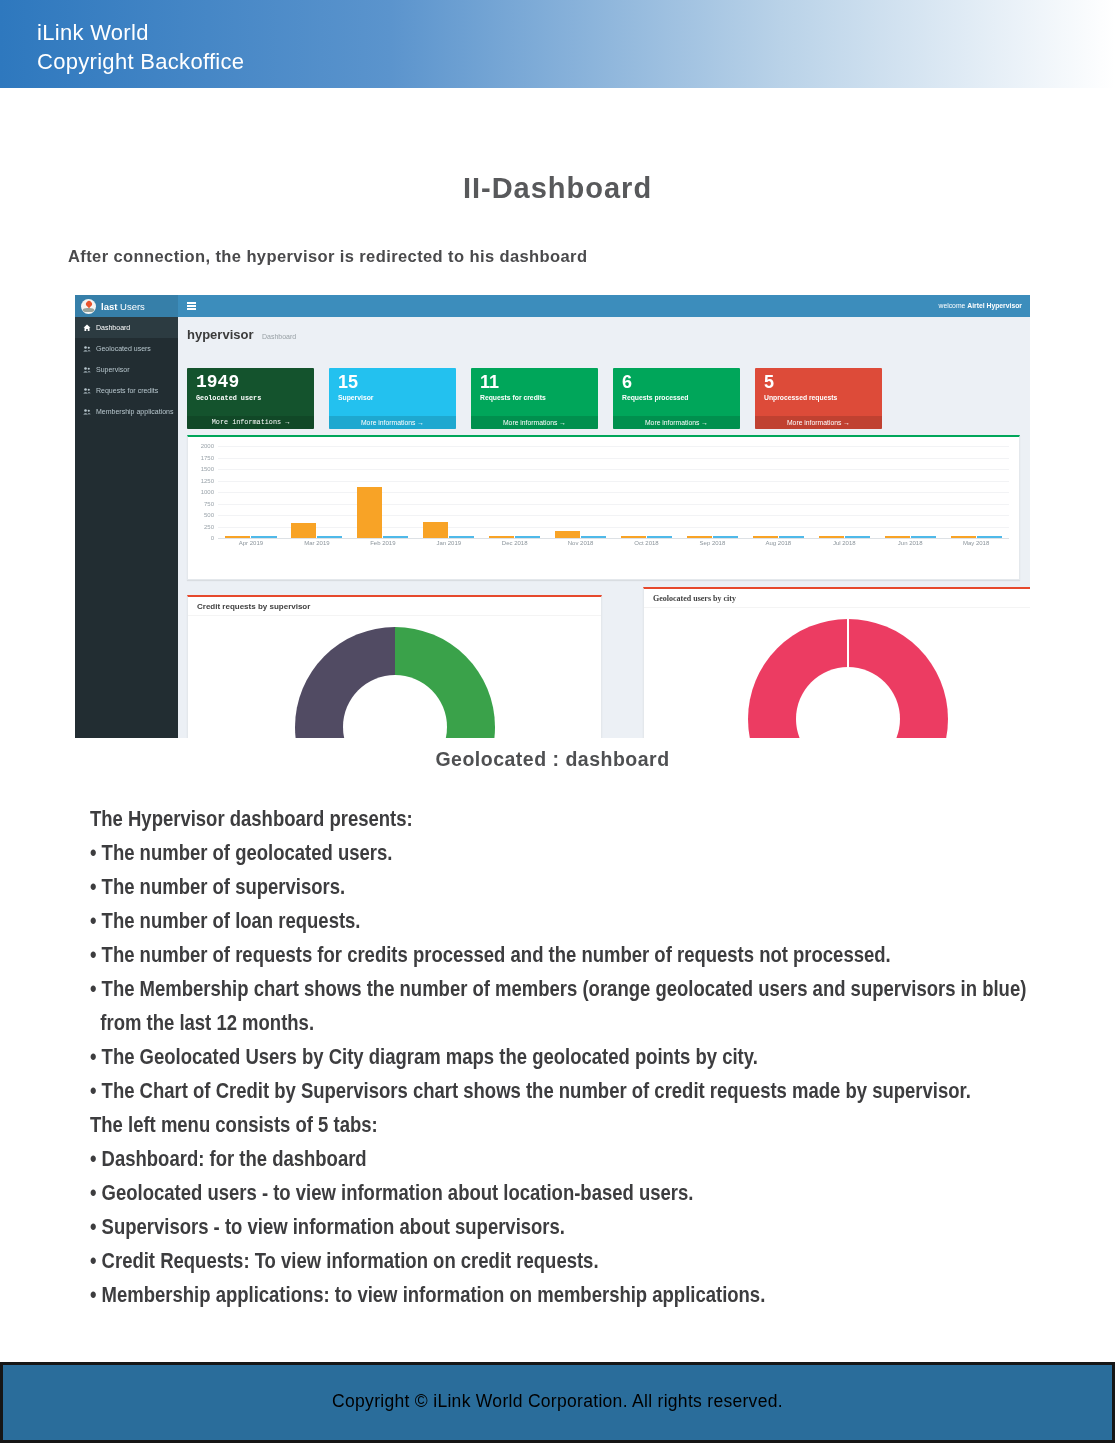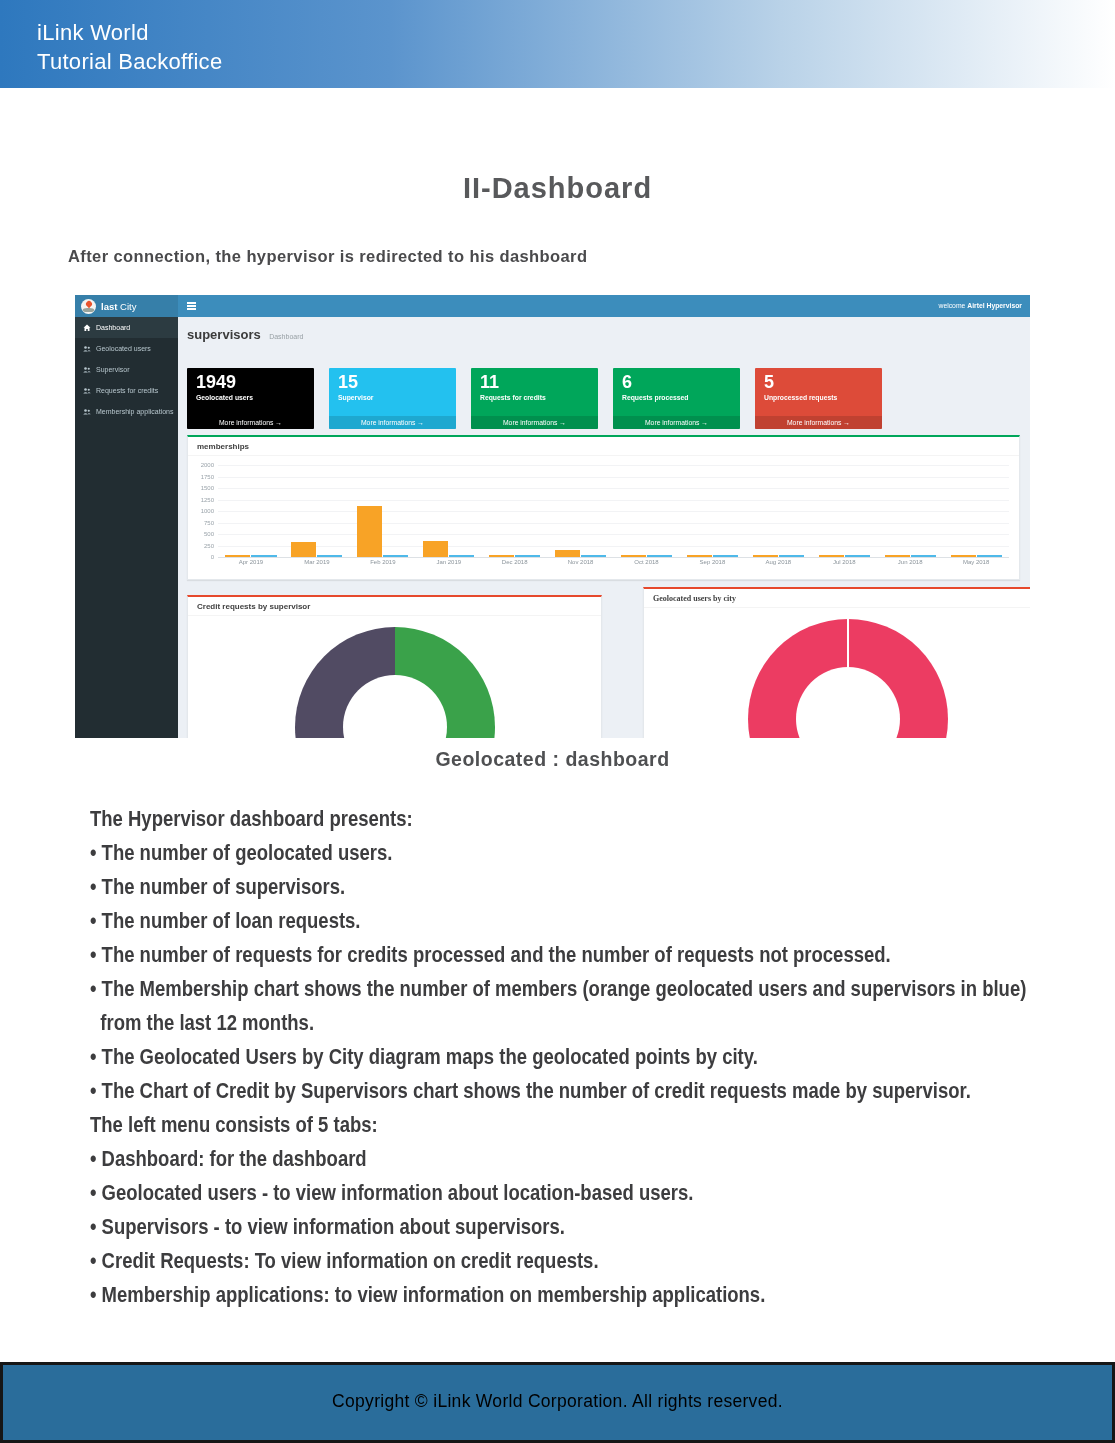--- a/index.html
+++ b/index.html
@@ -86,36 +86,36 @@
 
   .pin-icon { position:absolute; left:4.5px; top:2px; width:6px; height:6px; background:#e8552f; border-radius:50% 50% 50% 0; transform:rotate(-45deg); }
   .globe-line { position:absolute; left:2px; top:9px; width:11px; height:4px; background:#9aa49c; border-radius:40%; }
 </style>
 </head>
 <body>
 
 <div class="hdr">
   <div class="hdr-text">
     <div>iLink World</div>
-    <div>Tutorial Backoffice</div>
+    <div>Copyright Backoffice</div>
   </div>
 </div>
 
 <div class="doc-title">II-Dashboard</div>
 <div class="doc-sub">After connection, the hypervisor is redirected to his dashboard</div>
 
 <div class="shot">
 
   <div class="navbar">
     <div class="logo-box">
       <span class="logo-circle">
         <span class="globe-line"></span>
           <span class="pin-icon"></span>
       </span>
-      <span class="brand"><b>last</b><span> City</span></span>
+      <span class="brand"><b>last</b><span> Users</span></span>
     </div>
     <div class="hamburger">
         <i></i>
         <i></i>
         <i></i>
       </div>
     <div class="welcome"><span>welcome </span><b>Airtel Hypervisor</b></div>
   </div>
 
   <div class="sidebar">
@@ -166,26 +166,26 @@
             <path d="M0.5 13 Q5 7.5 9.5 13 Z"></path>
             <path d="M9 12.5 Q11.5 8.8 15.5 12.5 Z"></path>
           </g>
         </svg>
       <span>Membership applications</span>
     </div>
   </div>
 
   <div class="content">
     <div class="page-heading">
-      <span class="h1">supervisors</span>
+      <span class="h1">hypervisor</span>
       <span class="h2">Dashboard</span>
     </div>
 
     <div class="cards">
-      <div class="card" style="background: #000000;">
+      <div class="card" style="background: #14532d; font-family: Liberation Mono, monospace;">
         <div class="card-val">1949</div>
         <div class="card-lab">Geolocated users</div>
         <div class="card-more"><span>More informations</span> <span>→</span></div>
       </div>
       <div class="card" style="background: rgb(35, 193, 239);">
         <div class="card-val">15</div>
         <div class="card-lab">Supervisor</div>
         <div class="card-more"><span>More informations</span> <span>→</span></div>
       </div>
       <div class="card" style="background: rgb(0, 166, 90);">
@@ -199,21 +199,20 @@
         <div class="card-more"><span>More informations</span> <span>→</span></div>
       </div>
       <div class="card" style="background: rgb(221, 75, 57);">
         <div class="card-val">5</div>
         <div class="card-lab">Unprocessed requests</div>
         <div class="card-more"><span>More informations</span> <span>→</span></div>
       </div>
     </div>
 
     <div class="panel" id="memberships-panel">
-      <div class="panel-title">memberships</div>
       <div class="chart-wrap">
         <div class="y-axis" id="m-yaxis">
             <div class="y-tick" style="top: 0px;">2000</div>
             <div class="y-tick" style="top: 11.5px;">1750</div>
             <div class="y-tick" style="top: 23px;">1500</div>
             <div class="y-tick" style="top: 34.5px;">1250</div>
             <div class="y-tick" style="top: 46px;">1000</div>
             <div class="y-tick" style="top: 57.5px;">750</div>
             <div class="y-tick" style="top: 69px;">500</div>
             <div class="y-tick" style="top: 80.5px;">250</div>

